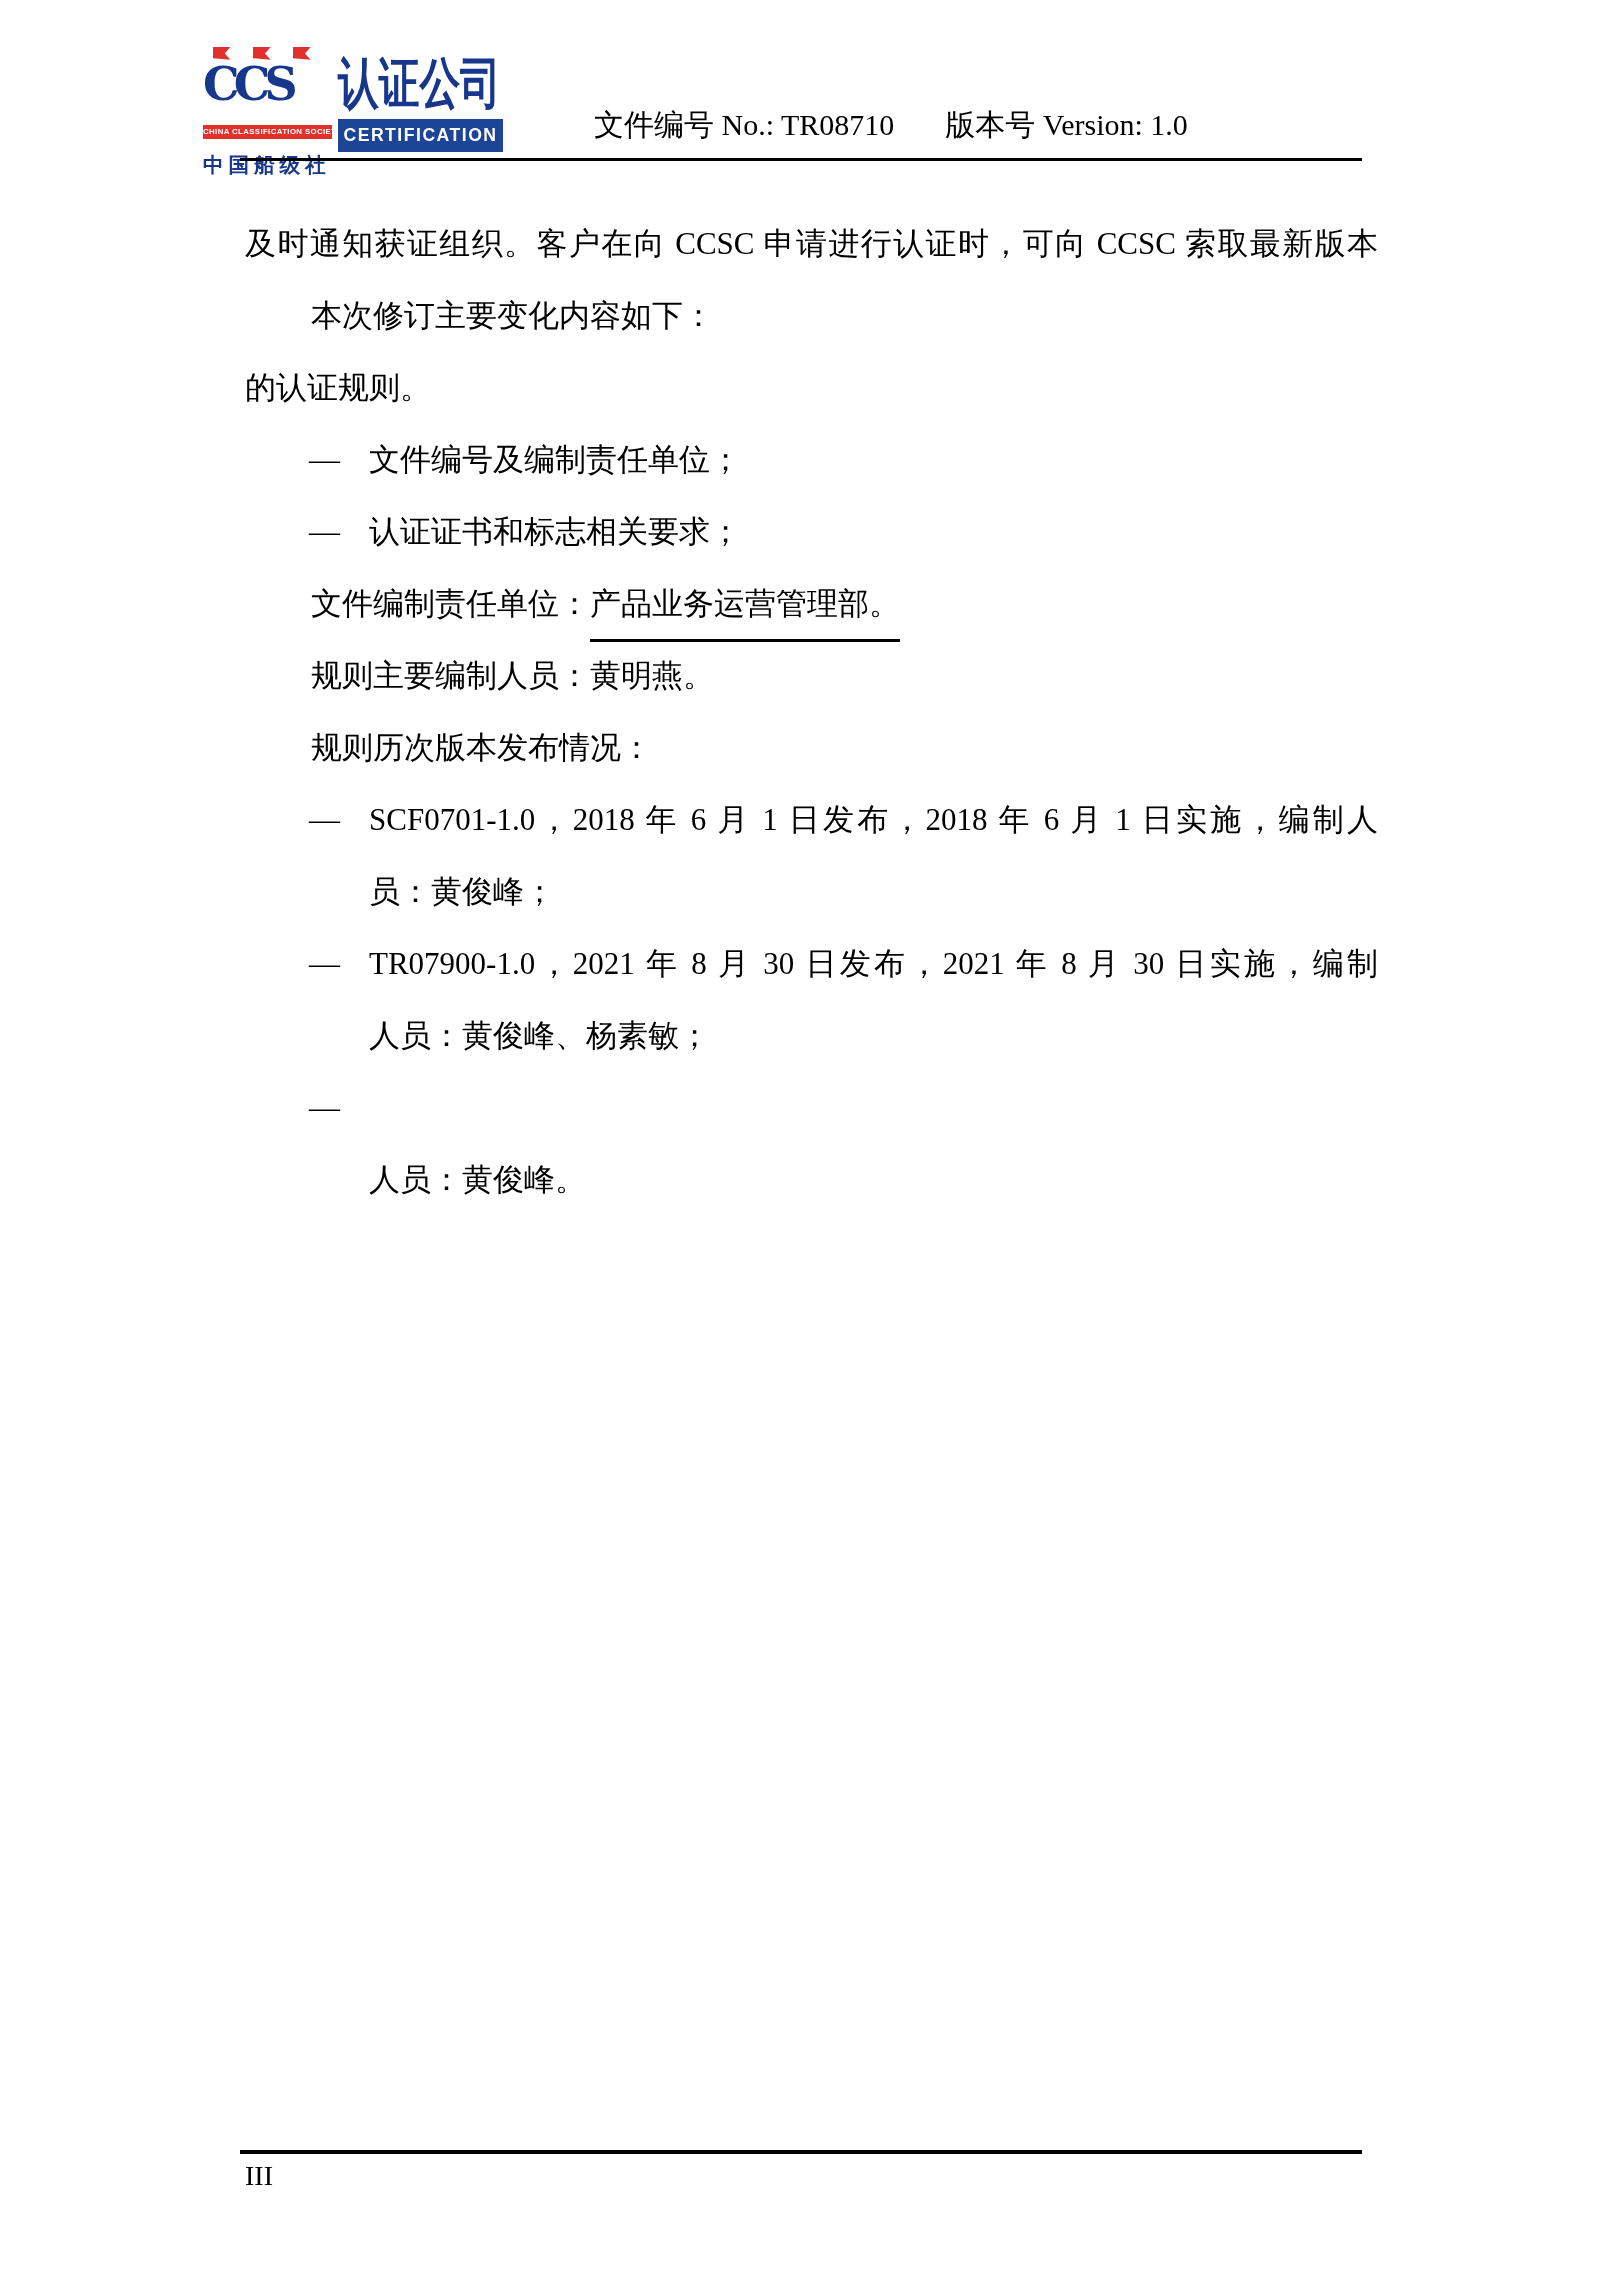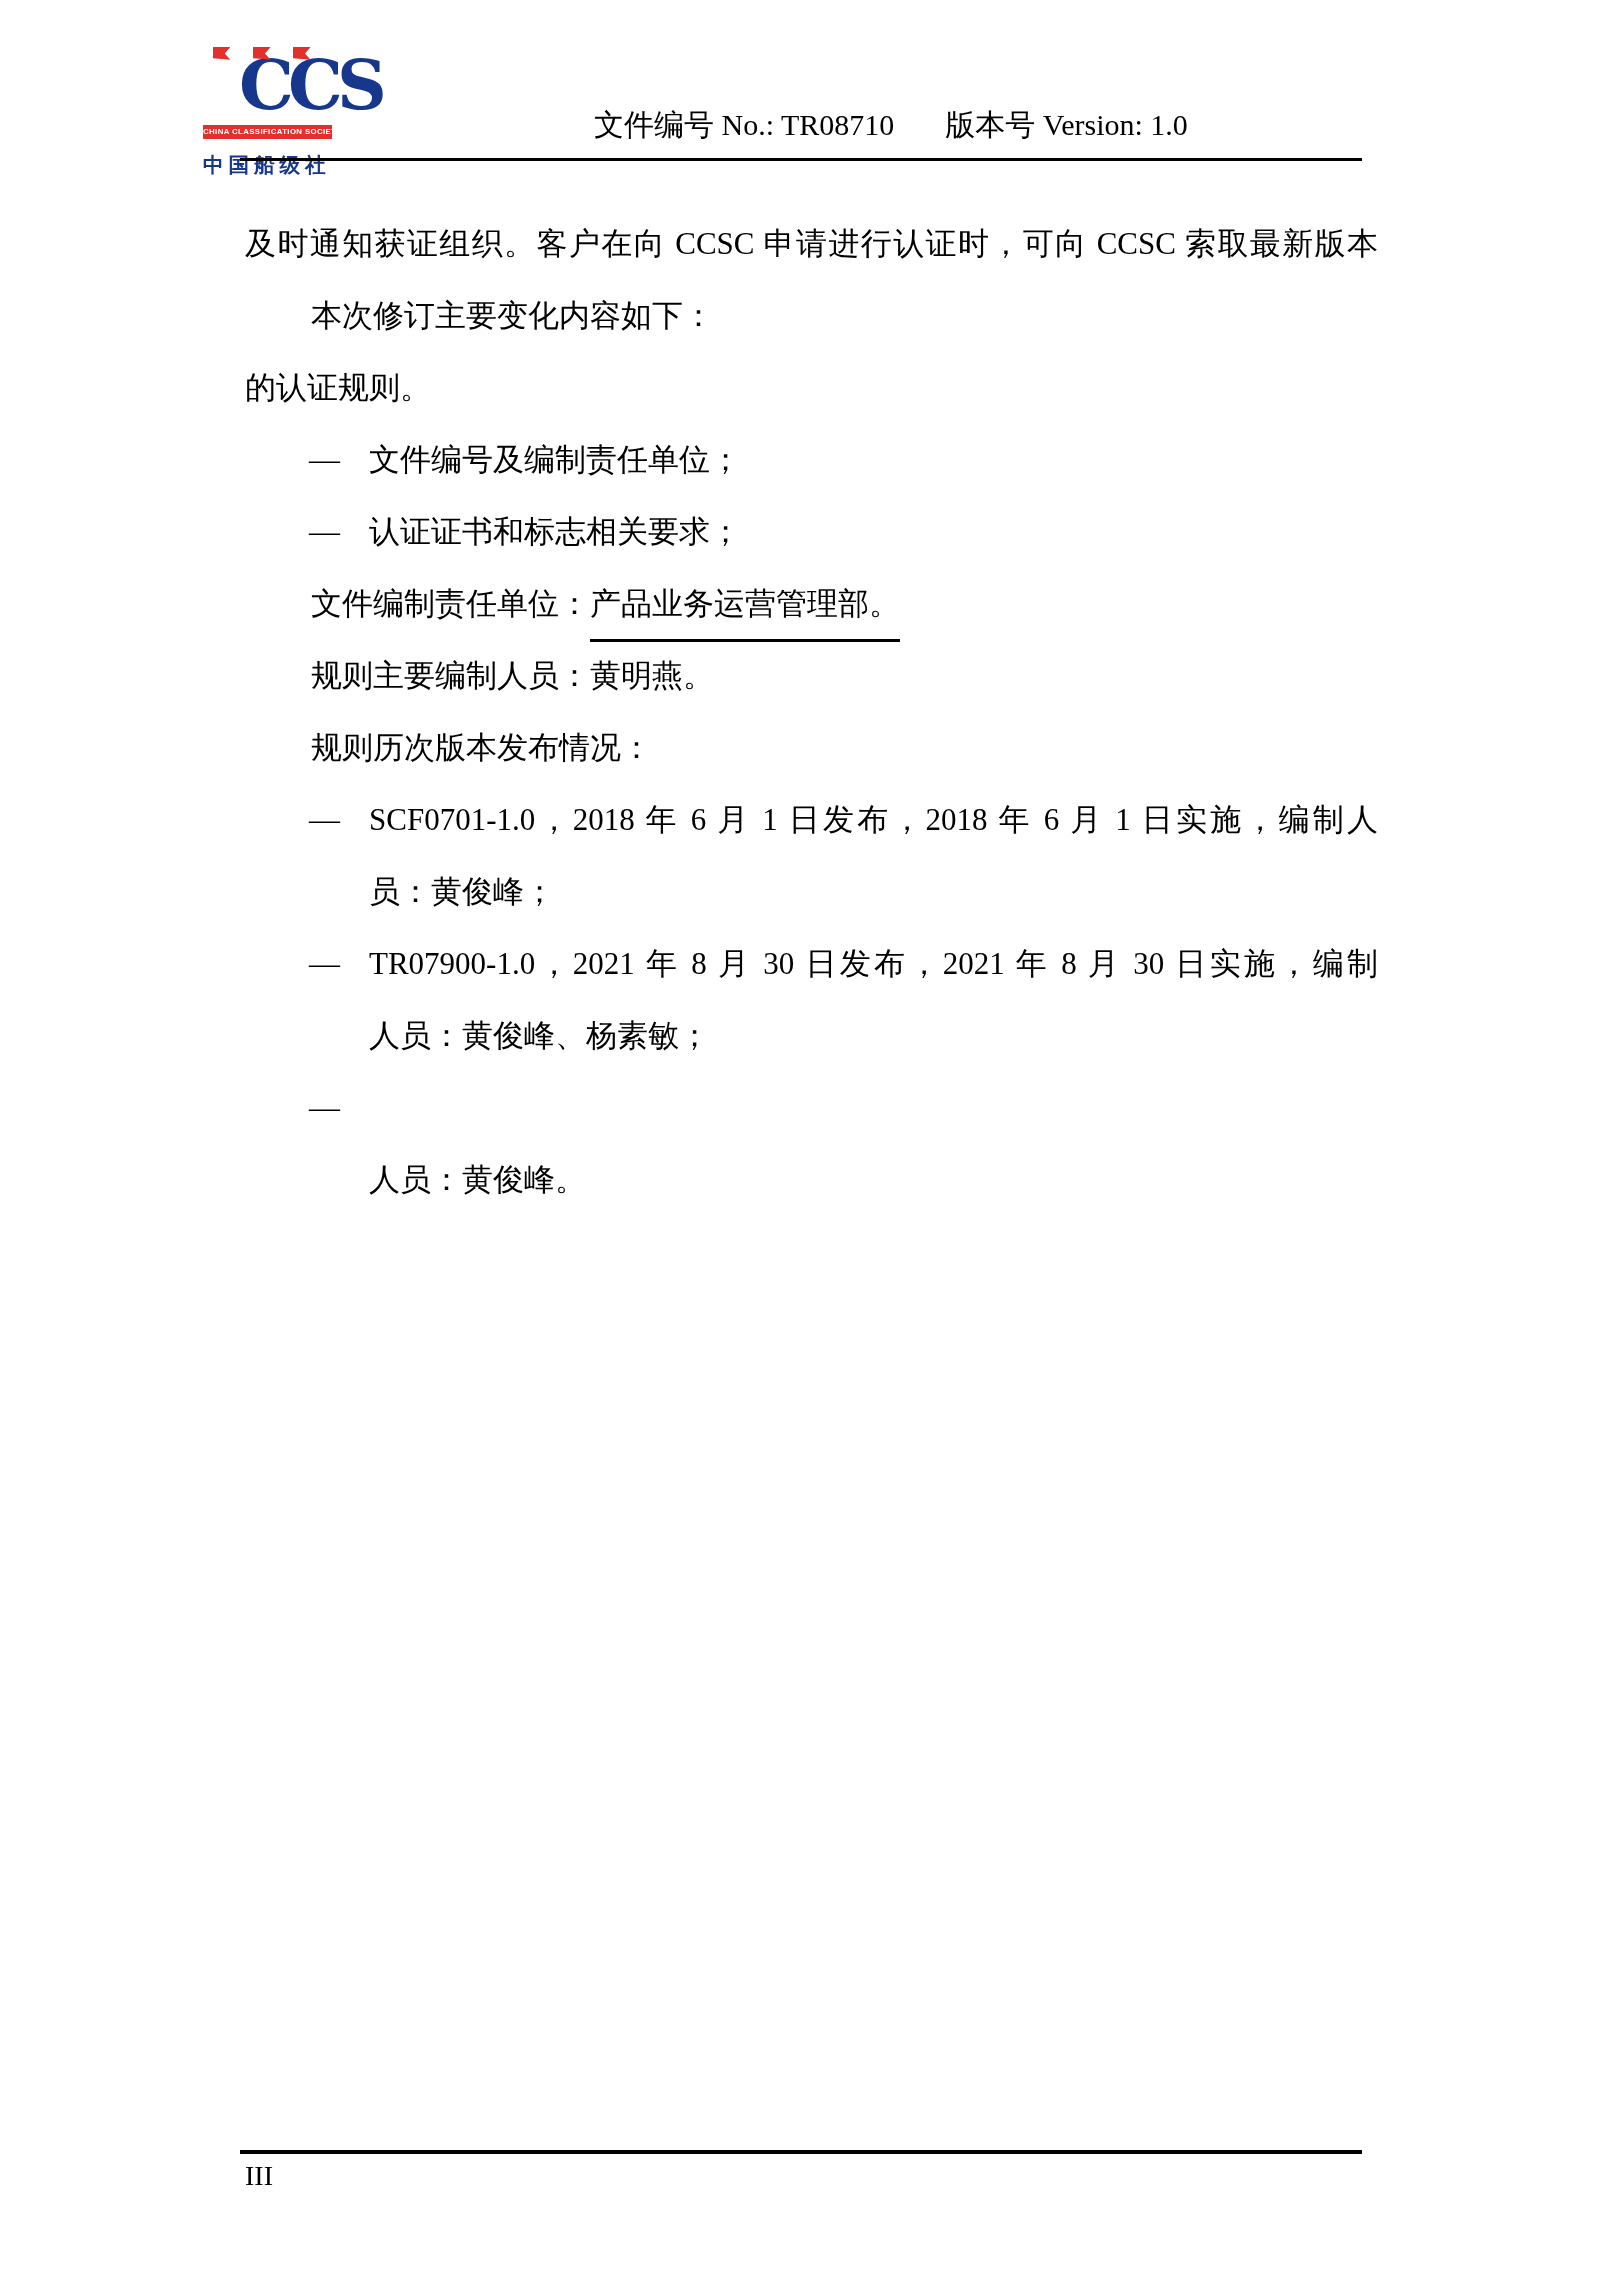--- a/index.html
+++ b/index.html
@@ -5,22 +5,22 @@
   html,body{margin:0;padding:0;background:#ffffff;}
   body{width:1621px;height:2293px;position:relative;
        font-family:"Liberation Serif","DejaVu Serif",serif;color:#000;}
   .page{position:absolute;inset:0;background:#fff;}
 
   
   .logo{position:absolute;left:203px;top:52px;width:304px;height:110px;}
   .logo-left{position:absolute;left:0;top:0;width:129px;}
   .ccs-wrap{position:relative;height:73px;}
   .ccs{font-family:"DejaVu Serif","Liberation Serif",serif;font-weight:bold;
-       font-size:69px;line-height:69px;letter-spacing:-5.9px;color:#17378c;
-       display:block;margin-top:-2px;margin-left:36px;}
+       font-size:46px;line-height:69px;letter-spacing:-5.9px;color:#17378c;
+       display:block;margin-top:-2px;}
   .flag{position:absolute;width:17.6px;height:12.7px;background:#e2312d;top:-2.9px;
         clip-path:polygon(0 0,100% 0,68% 50%,100% 100%,0 88%);}
   .f1{left:9.8px;} .f2{left:50px;} .f3{left:90px;}
   .redbar{margin-top:2px;width:129px;height:13.7px;line-height:13.7px;background:#e2312d;
           color:#fff;font-family:"Liberation Sans",sans-serif;font-weight:bold;
           font-size:7.8px;text-align:center;letter-spacing:0.4px;white-space:nowrap;overflow:hidden;}
   .cnsoc{margin-top:15px;width:129px;color:#17378c;font-family:"Liberation Sans",sans-serif;
          font-weight:bold;font-size:20.6px;line-height:21.6px;letter-spacing:4.9px;white-space:nowrap;}
   .logo-right{position:absolute;left:135px;top:2px;width:169px;}
   .certcn{font-family:"Liberation Sans",sans-serif;font-weight:bold;color:#17378c;
@@ -59,20 +59,24 @@
     <div class="logo-left">
       <div class="ccs-wrap">
         <span class="ccs">CCS</span>
         <span class="flag f1"></span>
         <span class="flag f2"></span>
         <span class="flag f3"></span>
       </div>
       <div class="redbar">CHINA CLASSIFICATION SOCIETY</div>
       <div class="cnsoc">中国船级社</div>
     </div>
+    <div class="logo-right">
+      <div class="certcn">认证公司</div>
+      <div class="certbar">CERTIFICATION</div>
+    </div>
   </div>
 
   <div class="doc-meta"><span>文件编号 No.: </span><span>TR08710</span><span class="vgap"></span><span>版本号 Version: </span><span>1.0</span></div>
 
   <div class="hrule"></div>
 
   <main class="content">
       <div class="line flush just"><span>及时通知获证组织。客户在向 CCSC 申请进行认证时，可向 CCSC 索取最新版本</span></div>
       <div class="line indent"><span>本次修订主要变化内容如下：</span></div>
       <div class="line flush"><span>的认证规则。</span></div>

